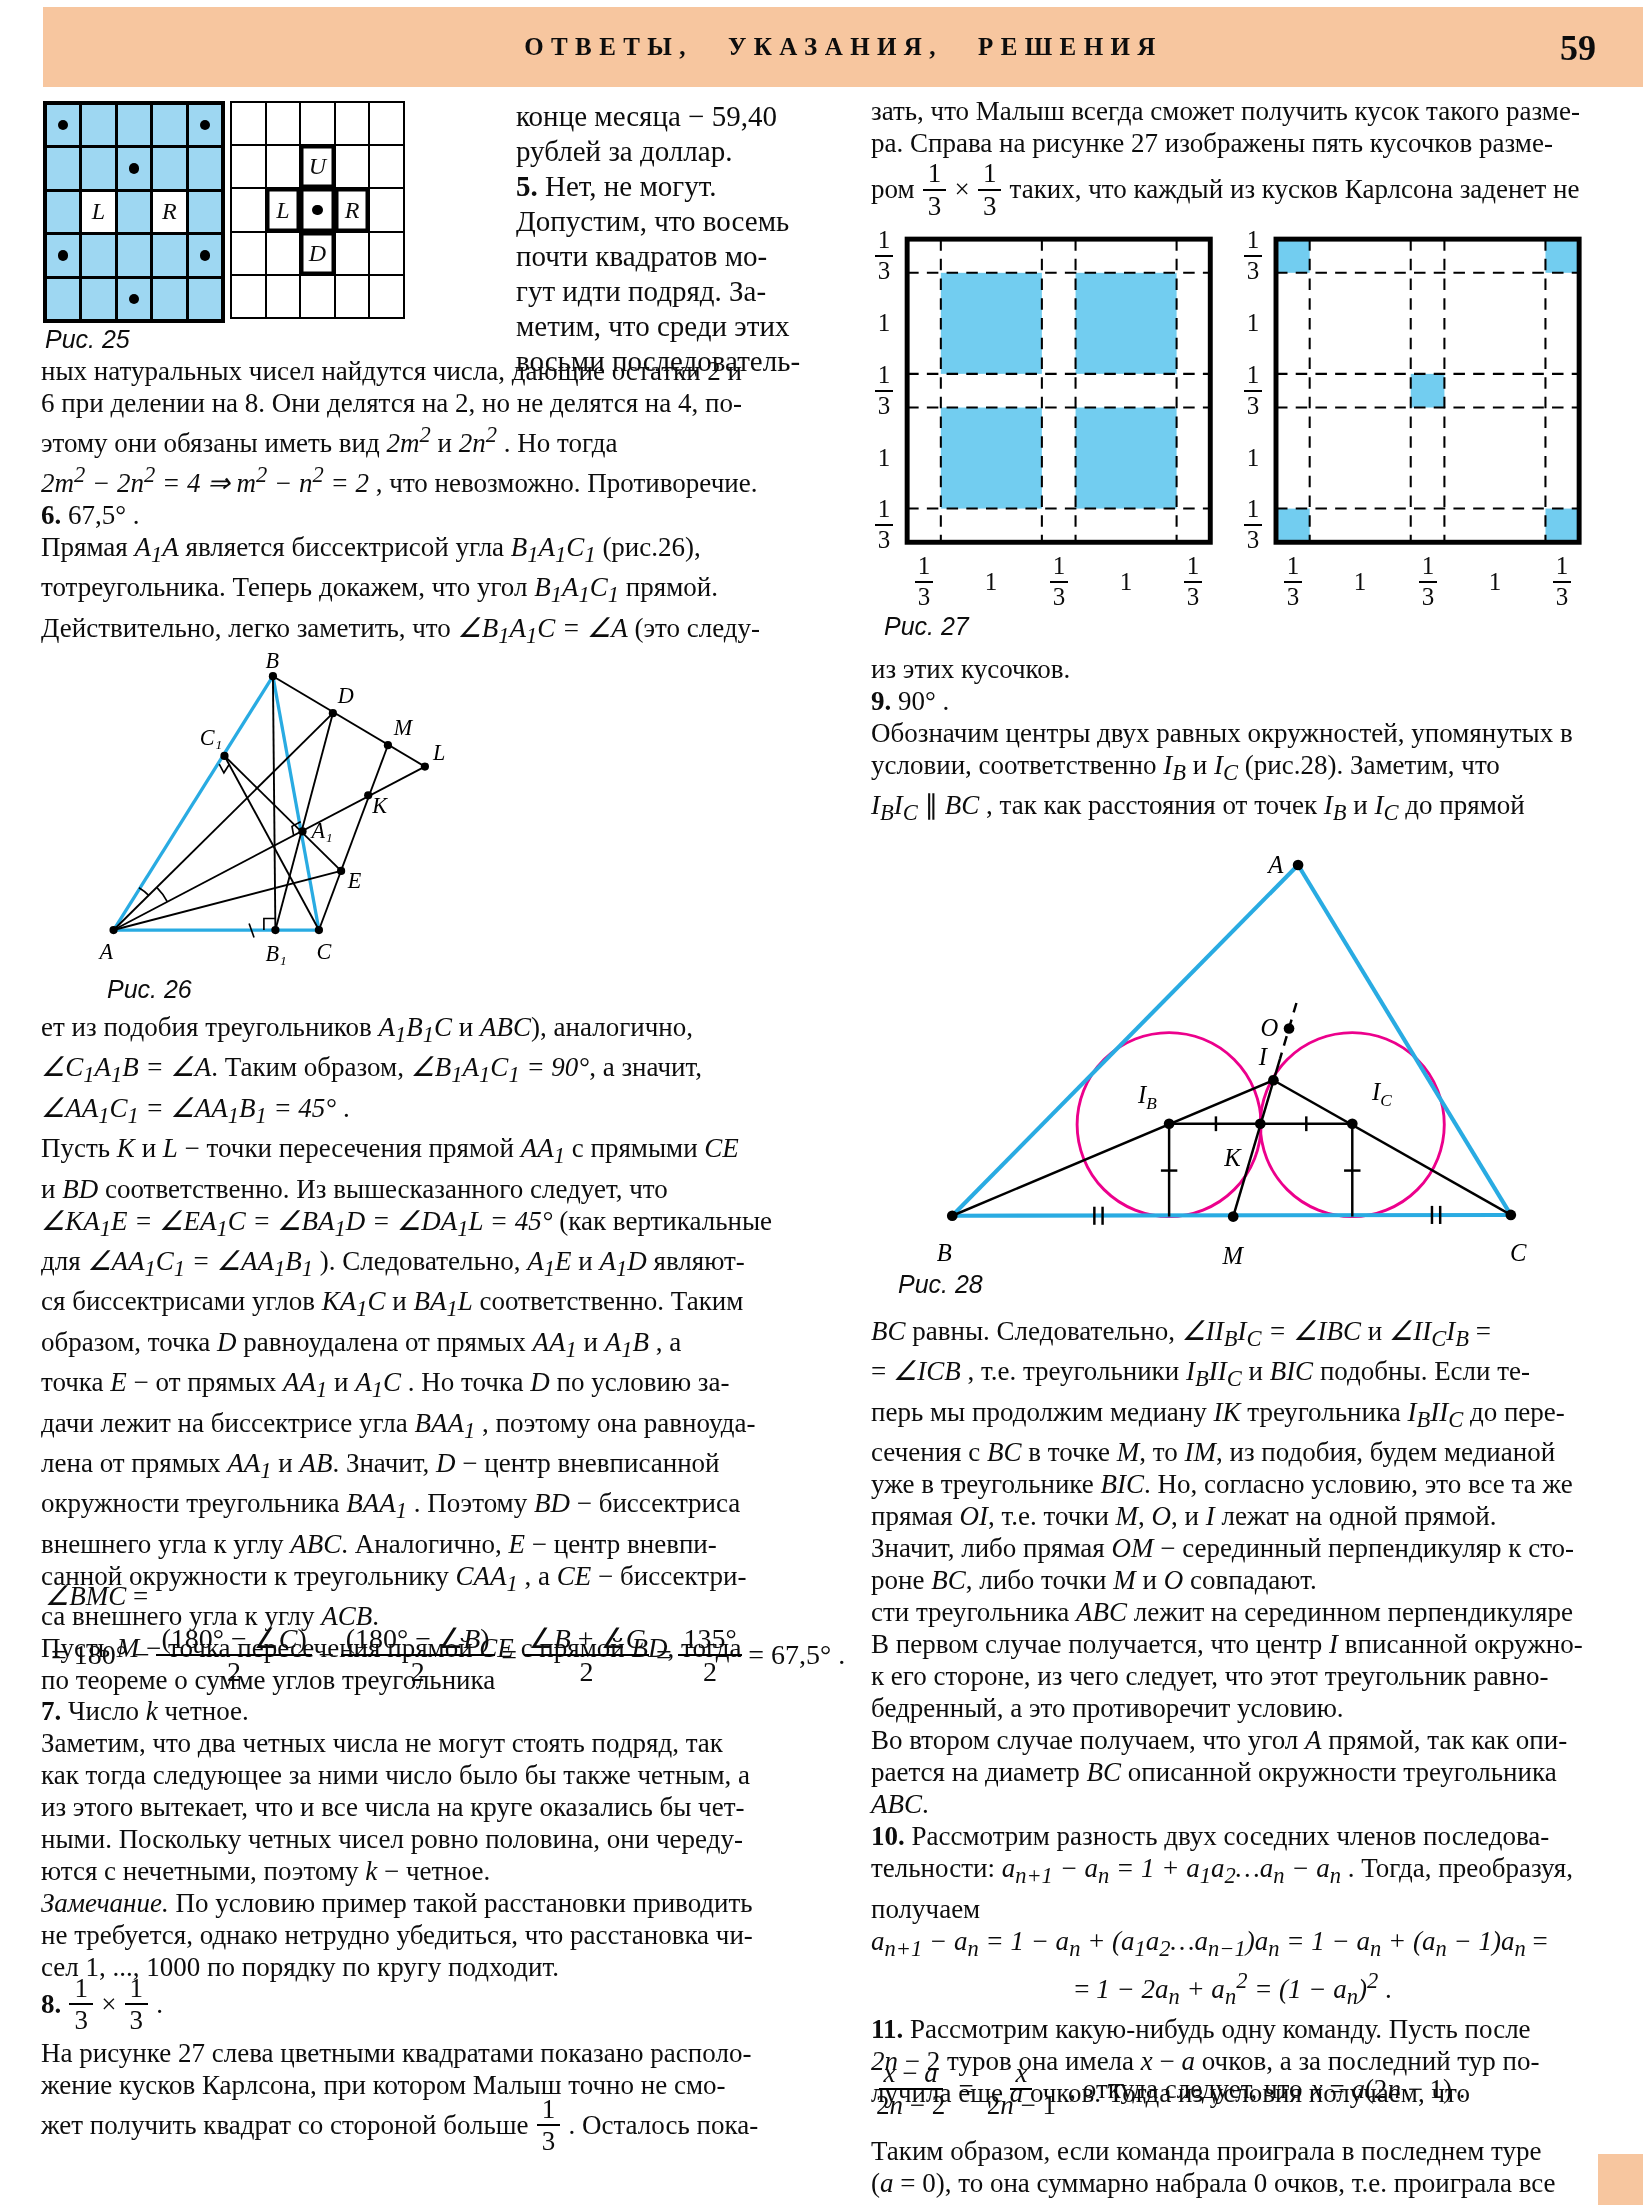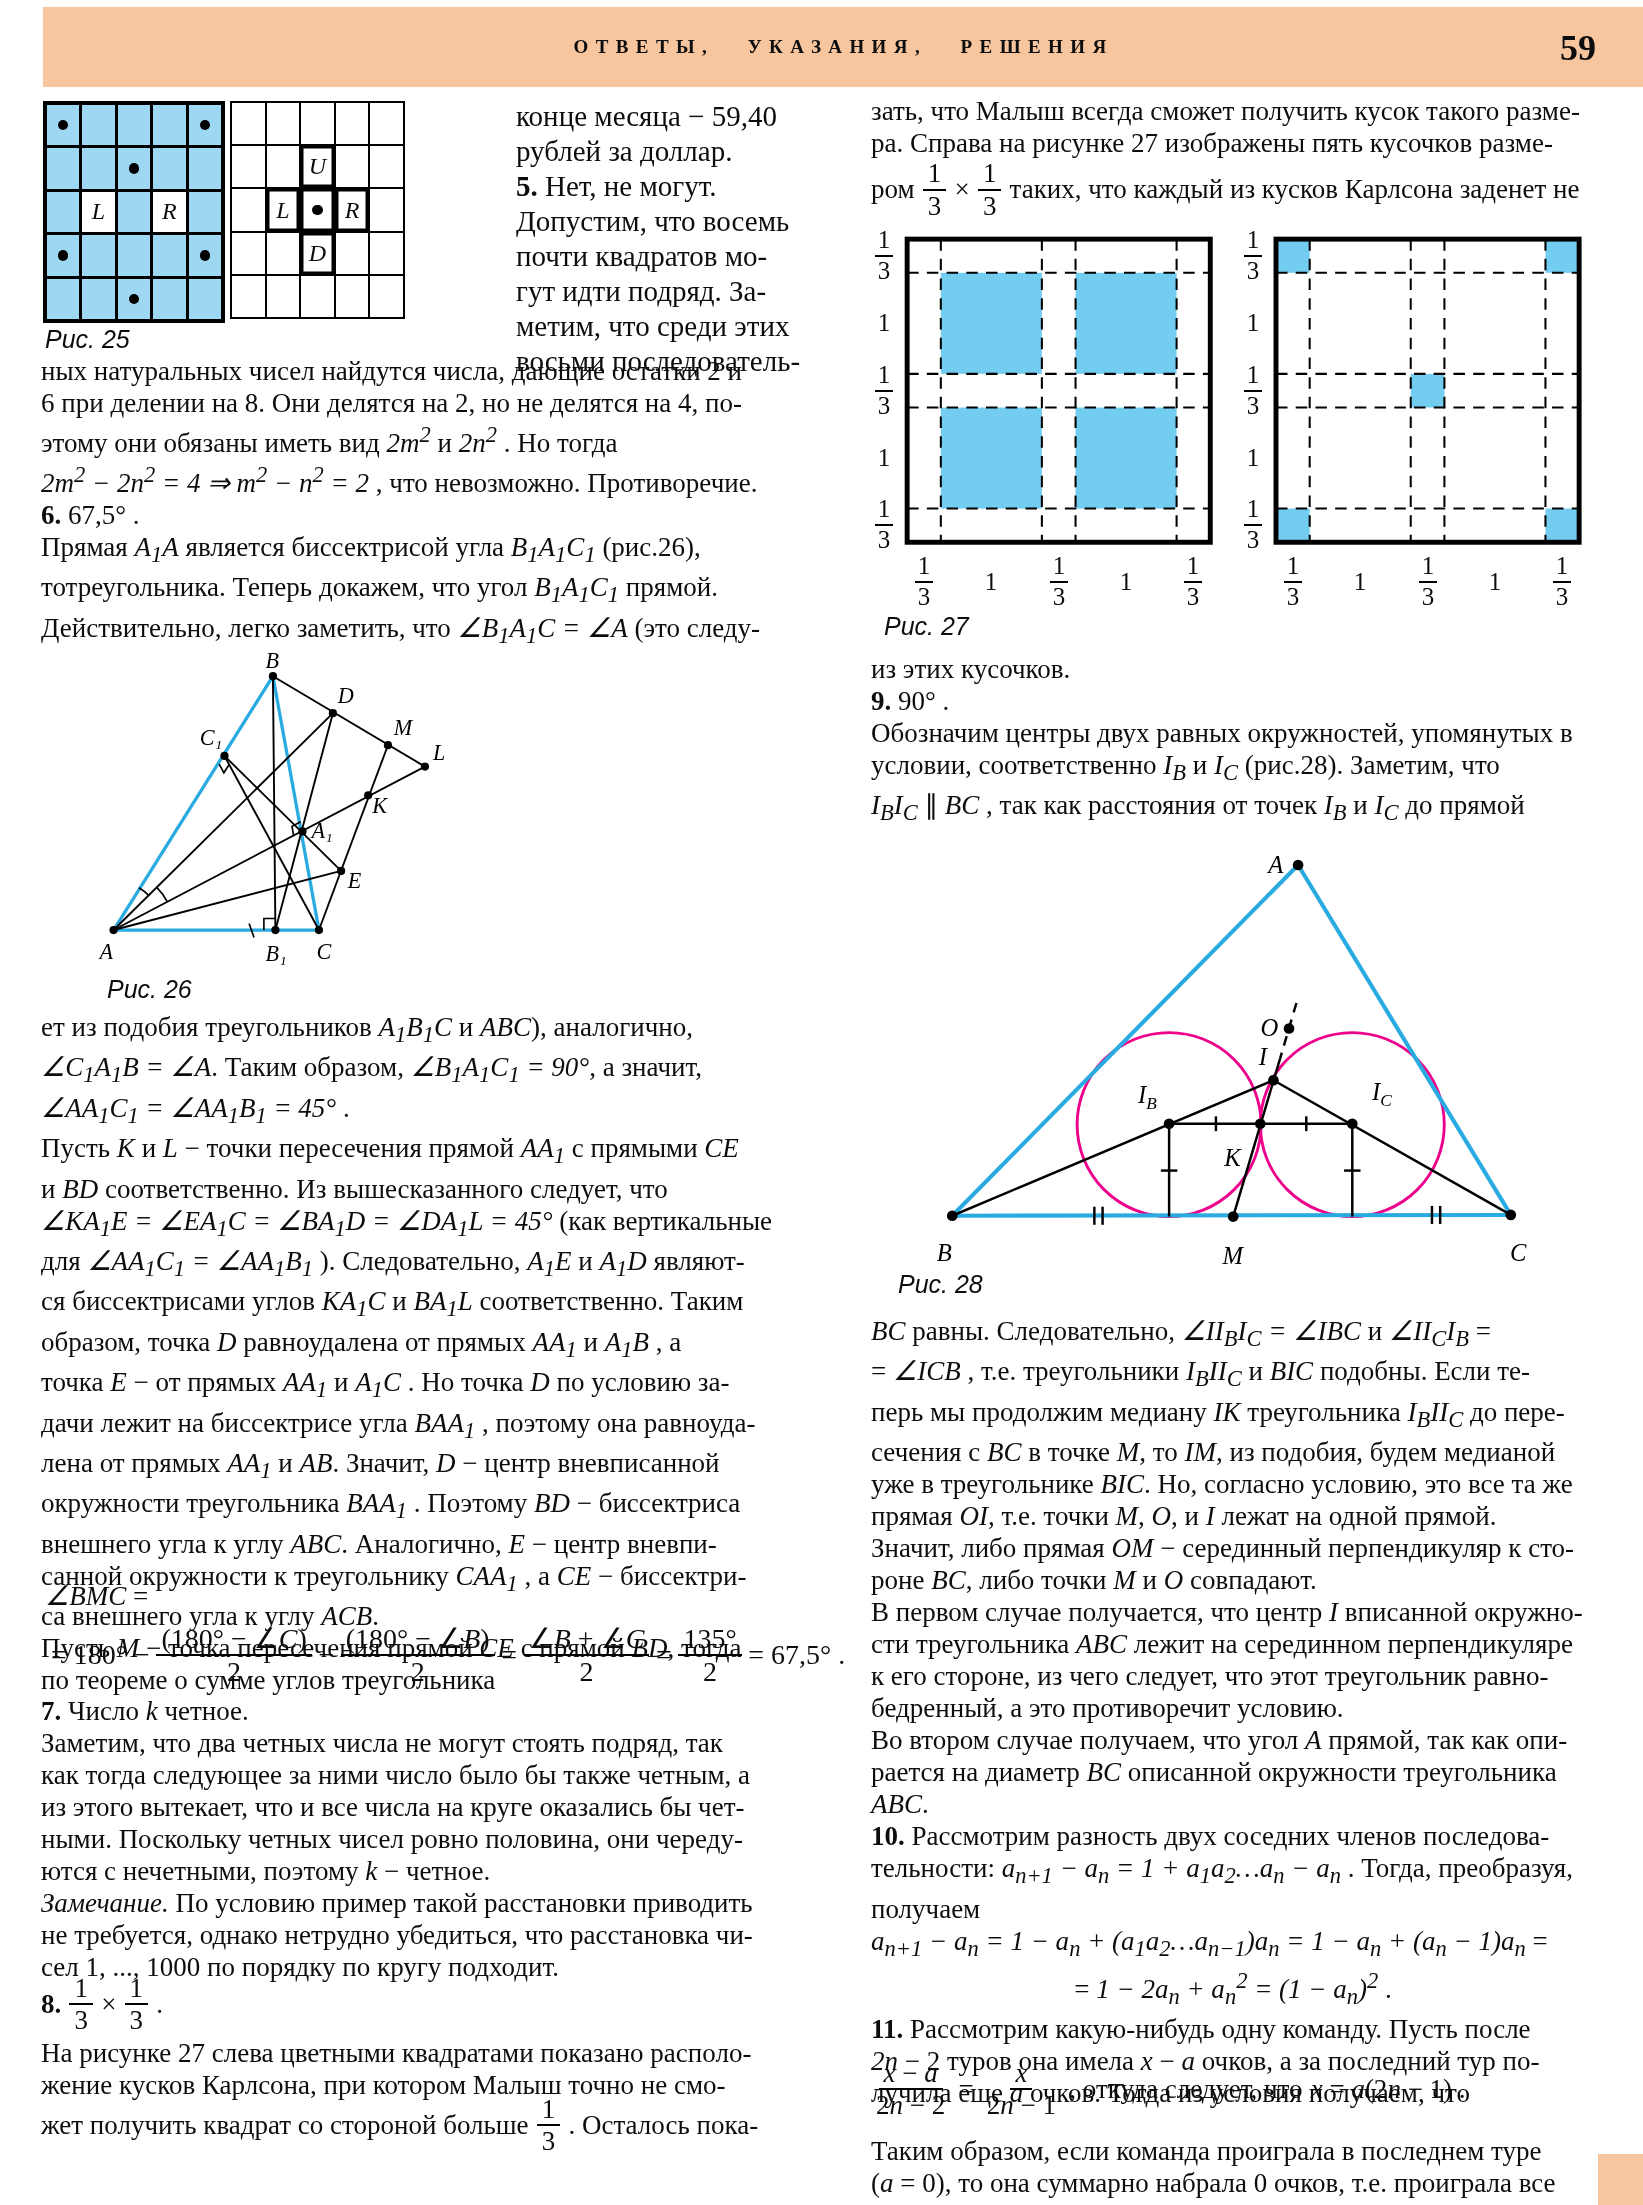--- a/index.html
+++ b/index.html
@@ -1,21 +1,21 @@
 <!DOCTYPE html>
 <html style="--peach: #f7c69f; --lblue: #9ed7f2;font-size:13px"><head>
 <meta charset="utf-8">
 <style>
   html,body{margin:0;padding:0;background:#e8e8e8;}
   .page{position:relative;width:1644px;height:2205px;background:#ffffff;
         font-family:"Liberation Serif",serif;color:#0d0d0d;overflow:hidden;}
   
   .band{position:absolute;left:43px;top:6.6px;right:0;height:80px;background:var(--peach,#f7c69f);
         display:flex;align-items:center;justify-content:center;}
-  .band-title{font-weight:bold;font-size:19px;letter-spacing:7.4px;word-spacing:21.4px;}
+  .band-title{font-weight:bold;font-size:25px;letter-spacing:7.4px;word-spacing:21.4px;}
   .band-num{position:absolute;right:48px;top:20px;font-weight:bold;font-size:36px;}
   
   .block{position:absolute;font-size:27px;line-height:32px;white-space:nowrap;}
   .block.side{font-size:29px;line-height:35px;}
   .tl{white-space:pre;}
   .tr{text-align:center;padding-right:45px;}
   .caption{position:absolute;font-family:Liberation Sans, sans-serif;font-style:italic;
            font-size:25px;white-space:nowrap;}
   
   .grid25{position:absolute;display:grid;grid-template-columns:repeat(5,1fr);
@@ -474,22 +474,22 @@
 
   <div class="block" style="left:871px;top:1315px;width:769px">
       <div class="tl"><i>BC</i> равны. Следовательно, <i>∠II<sub>B</sub>I<sub>C</sub> = ∠IBC</i> и <i>∠II<sub>C</sub>I<sub>B</sub></i> =</div>
       <div class="tl">= <i>∠ICB</i> , т.е. треугольники <i>I<sub>B</sub>II<sub>C</sub></i> и <i>BIC</i> подобны. Если те-</div>
       <div class="tl">перь мы продолжим медиану <i>IK</i> треугольника <i>I<sub>B</sub>II<sub>C</sub></i> до пере-</div>
       <div class="tl">сечения с <i>BC</i> в точке <i>M</i>, то <i>IM</i>, из подобия, будем медианой</div>
       <div class="tl">уже в треугольнике <i>BIC</i>. Но, согласно условию, это все та же</div>
       <div class="tl">прямая <i>OI</i>, т.е. точки <i>M</i>, <i>O</i>, и <i>I</i> лежат на одной прямой.</div>
       <div class="tl">Значит, либо прямая <i>OM</i> − серединный перпендикуляр к сто-</div>
       <div class="tl">роне <i>BC</i>, либо точки <i>M</i> и <i>O</i> совпадают.</div>
+      <div class="tl">сти треугольника <i>ABC</i> лежит на серединном перпендикуляре</div>
       <div class="tl">В первом случае получается, что центр <i>I</i> вписанной окружно-</div>
-      <div class="tl">сти треугольника <i>ABC</i> лежит на серединном перпендикуляре</div>
       <div class="tl">к его стороне, из чего следует, что этот треугольник равно-</div>
       <div class="tl">бедренный, а это противоречит условию.</div>
       <div class="tl">Во втором случае получаем, что угол <i>A</i> прямой, так как опи-</div>
       <div class="tl">рается на диаметр <i>BC</i> описанной окружности треугольника</div>
       <div class="tl"><i>ABC</i>.</div>
       <div class="tl"><b>10.</b> Рассмотрим разность двух соседних членов последова-</div>
       <div class="tl">тельности: <i>a<sub>n+1</sub> − a<sub>n</sub> = 1 + a<sub>1</sub>a<sub>2</sub>…a<sub>n</sub> − a<sub>n</sub></i> . Тогда, преобразуя,</div>
       <div class="tl">получаем</div>
       <div class="tl"><i>a<sub>n+1</sub> − a<sub>n</sub> = 1 − a<sub>n</sub> + (a<sub>1</sub>a<sub>2</sub>…a<sub>n−1</sub>)a<sub>n</sub> = 1 − a<sub>n</sub> + (a<sub>n</sub> − 1)a<sub>n</sub></i> =</div>
       <div class="tl tr">= <i>1 − 2a<sub>n</sub> + a<sub>n</sub><sup>2</sup> = (1 − a<sub>n</sub>)<sup>2</sup></i> .</div>

